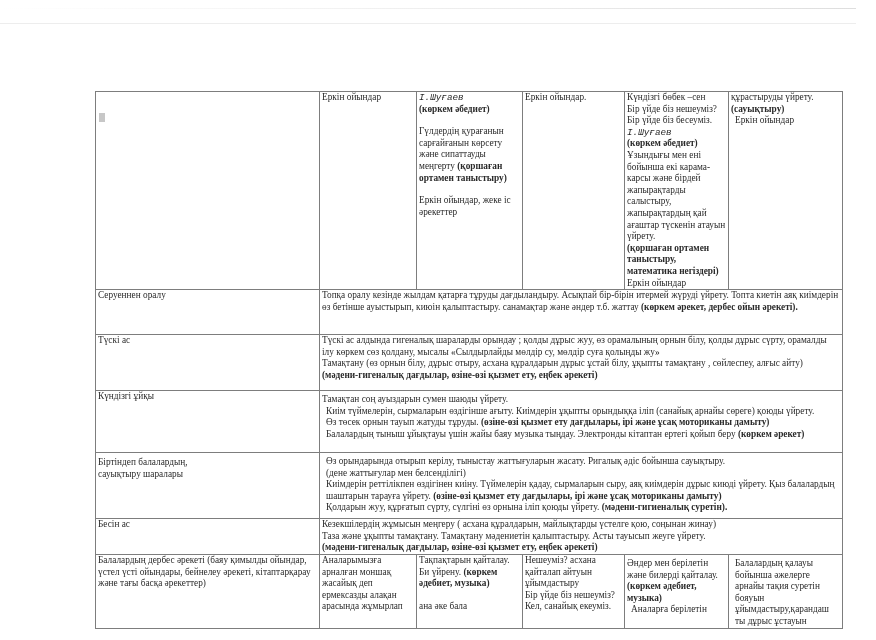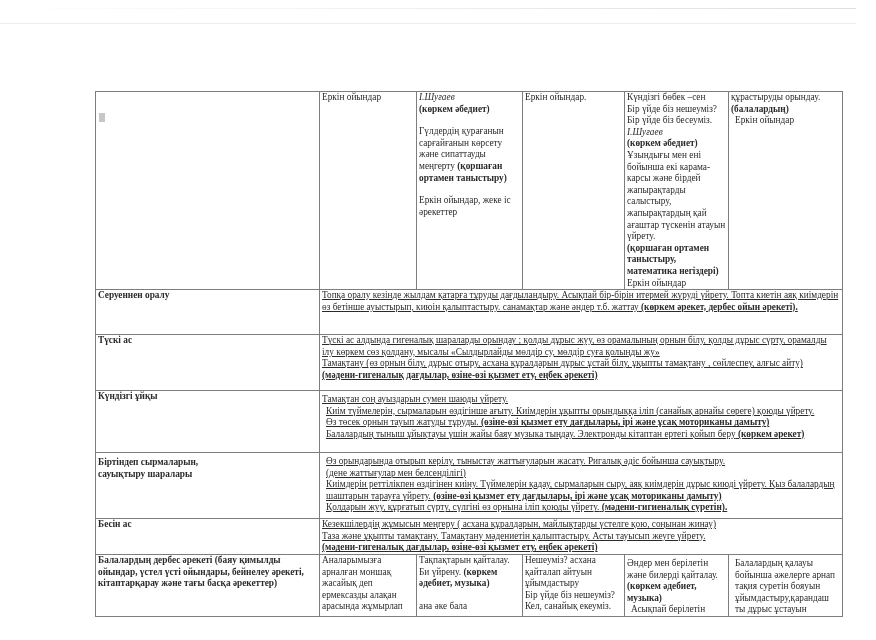--- a/index.html
+++ b/index.html
@@ -18,24 +18,24 @@
     background:rgba(225,225,225,0.6);
   }
   table.plan {
     position:absolute; left:95px; top:91px; width:747px;
     border-collapse:collapse; table-layout:fixed;
   }
   table.plan td {
     border:1px solid #7d7d7d; vertical-align:top;
     padding:0 2px; font-size:9.3px; line-height:11.6px;
   }
-  td.label { font-weight:bold; font-size:10.5px; line-height:12.5px; padding-top:2px; }
-  td.wide { padding-left:3px;text-decoration:underline; }
+  td.label { font-weight:normal; font-size:10.5px; line-height:12.5px; padding-top:2px; }
+  td.wide { padding-left:3px; }
   .b { font-weight:bold; }
-  .i { font-style:italic; }
+  .i { font-style:italic;font-family:Liberation Mono, monospace; }
   .ind { padding-left:4px; }
   .gap { height:11px; }
   .mark { position:absolute; width:6px; height:9px; background:#c7c7c7; }
 </style>
 </head>
 <body>
 
 <div class="topline"></div>
 <div class="topline2"></div>
 <div class="mark" style="left:99px;top:113px;"></div>
@@ -71,22 +71,22 @@
       <div>Күндізгі бөбек –сен</div>
       <div>Бір үйде біз нешеуміз?</div>
       <div>Бір үйде біз бесеуміз.</div>
       <div class="i">І.Шуғаев</div>
       <div class="b">(көркем әбедиет)</div>
       <div>Ұзындығы мен ені бойынша екі карама-карсы және бірдей жапырақтарды салыстыру, жапырақтардың қай ағаштар түскенін атауын үйрету.</div>
       <div class="b">(қоршаған ортамен таныстыру, математика негіздері)</div>
       <div>Еркін ойындар</div>
     </td>
     <td>
-      <div>құрастыруды орындау.</div>
-      <div class="b">(балалардың)</div>
+      <div>құрастыруды үйрету.</div>
+      <div class="b">(сауықтыру)</div>
       <div class="ind">Еркін ойындар</div>
     </td>
   </tr>
 
   <tr style="height:45px">
     <td class="label">Серуеннен оралу</td>
     <td class="wide" colspan="5">
       <span>Топқа оралу кезінде жылдам қатарға тұруды дағдыландыру.  Асықпай бір-бірін  итермей жүруді үйрету. Топта киетін аяқ киімдерін өз бетінше ауыстырып, киюін қалыптастыру. санамақтар  және  әндер т.б. жаттау</span> <span class="b">(көркем әрекет, дербес ойын әрекеті).</span>
     </td>
   </tr>
@@ -105,21 +105,21 @@
     <td class="wide" colspan="5" style="padding-top:3px">
       <div>Тамақтан соң ауыздарын сумен шаюды үйрету.</div>
       <div class="ind">Киім түймелерін, сырмаларын өздігінше ағыту. Киімдерін ұқыпты орындыққа іліп (санайық арнайы сөреге) қоюды үйрету.</div>
       <div class="ind"><span>Өз төсек орнын тауып жатуды тұруды.</span> <span class="b">(өзіне-өзі қызмет ету дағдылары, ірі және ұсақ моториканы дамыту)</span></div>
       <div class="ind"><span>Балалардың  тыныш ұйықтауы үшін жайы баяу музыка тыңдау. Электронды кітаптан ертегі қойып беру</span> <span class="b">(көркем әрекет)</span></div>
     </td>
   </tr>
 
   <tr style="height:66px">
     <td class="label" style="padding-top:4px">
-      <div>Біртіндеп сырмаларын,</div>
+      <div>Біртіндеп балалардың,</div>
       <div>сауықтыру шаралары</div>
     </td>
     <td class="wide" colspan="5" style="padding-top:3px">
       <div class="ind">Өз орындарында отырып керілу, тыныстау  жаттығуларын жасату.  Ригалық әдіс  бойынша сауықтыру.</div>
       <div class="ind">(дене жаттығулар мен белсенділігі)</div>
       <div class="ind"><span>Киімдерін реттілікпен өздігінен киіну. Түймелерін қадау, сырмаларын сыру, аяқ киімдерін дұрыс киюді үйрету. Қыз балалардың шаштарын тарауға үйрету.</span> <span class="b">(өзіне-өзі қызмет ету дағдылары, ірі және ұсақ моториканы дамыту)</span></div>
       <div class="ind"><span>Қолдарын жуу, құрғатып сүрту, сүлгіні өз орнына іліп қоюды үйрету.</span> <span class="b">(мәдени-гигиеналық  суретін).</span></div>
     </td>
   </tr>
 
@@ -142,20 +142,20 @@
       <div class="gap"></div>
       <div>ана әке бала</div>
     </td>
     <td>
       <div>Нешеуміз? асхана қайталап айтуын ұйымдастыру</div>
       <div>Бір үйде біз нешеуміз? Кел, санайық екеуміз.</div>
     </td>
     <td style="padding-top:3px">
       <div>Әндер мен берілетін және билерді қайталау.</div>
       <div class="b">(көркем әдебиет, музыка)</div>
-      <div class="ind">Асықпай берілетін</div>
+      <div class="ind">Аналарға берілетін</div>
     </td>
     <td style="padding-top:3px">
-      <div class="ind">Балалардың қалауы бойынша әжелерге арнап тақия суретін бояуын ұйымдастыру,қарандаш ты дұрыс ұстауын</div>
+      <div class="ind">Балалардың қалауы бойынша әжелерге арнайы тақия суретін бояуын ұйымдастыру,қарандаш ты дұрыс ұстауын</div>
     </td>
   </tr>
 </tbody>
   </table>
 
 </body></html>

